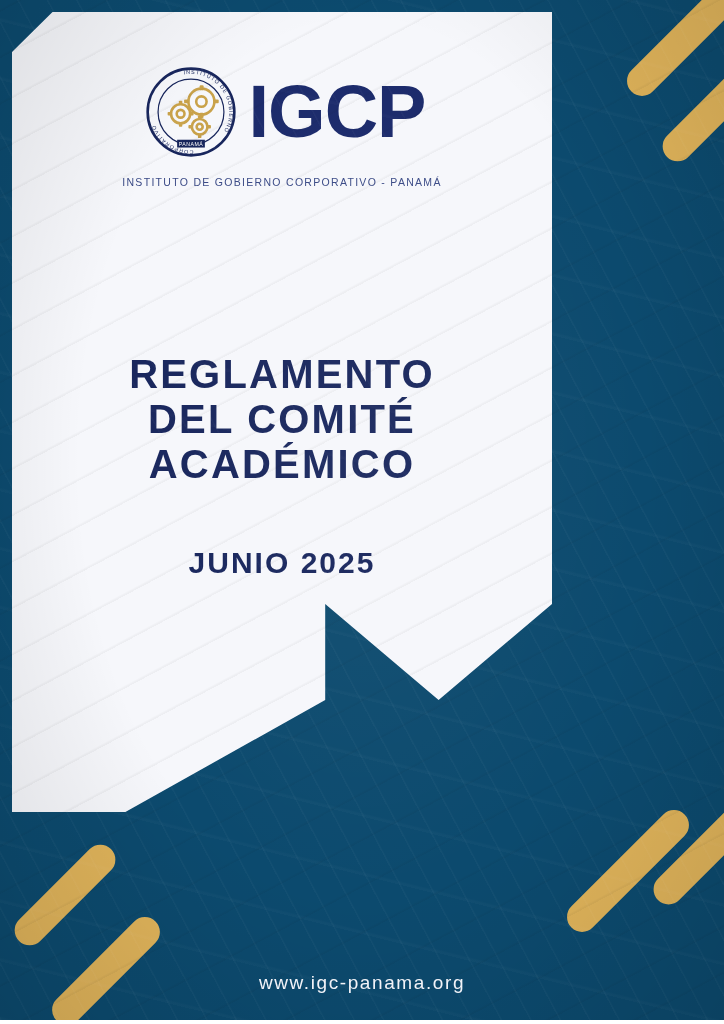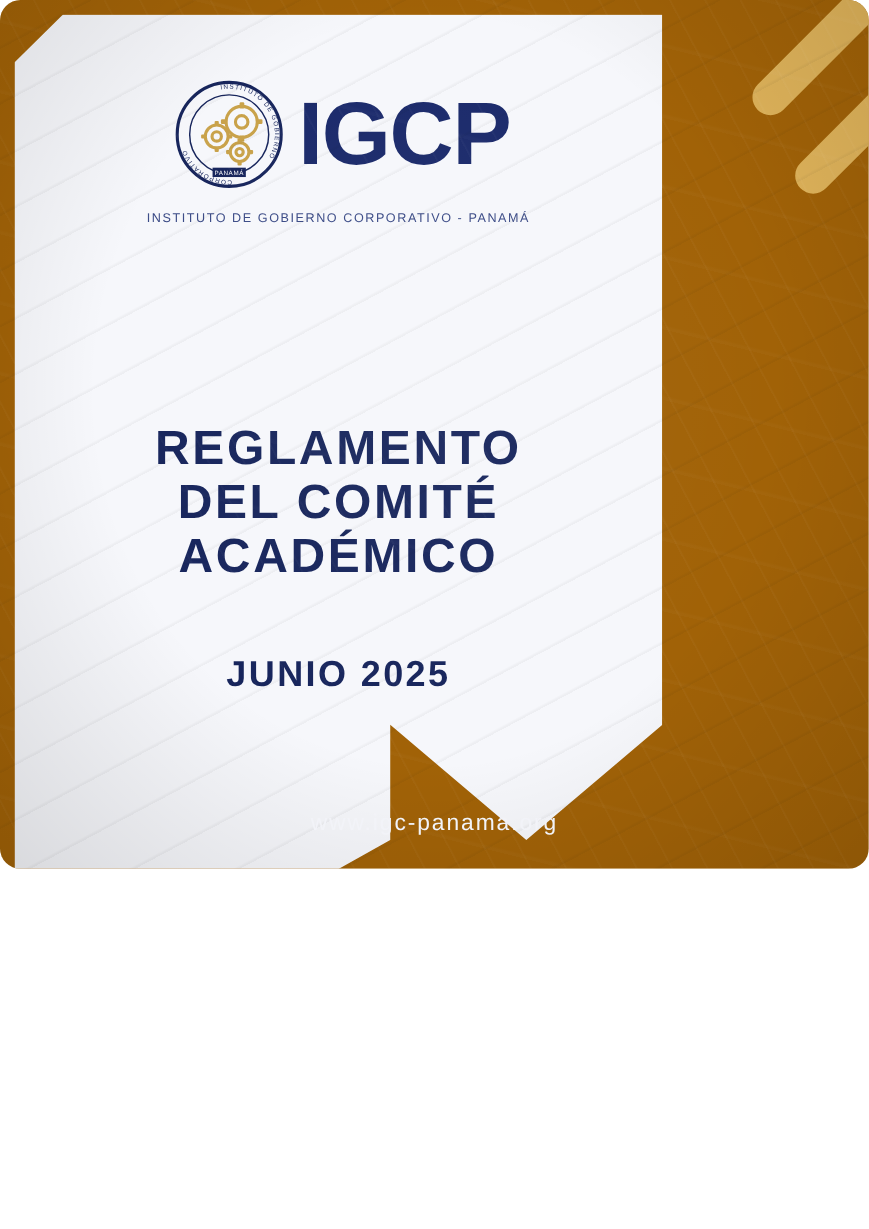--- a/index.html
+++ b/index.html
@@ -6,24 +6,23 @@
     margin: 0;
     padding: 0;
     background: #ffffff;
   }
   body {
     font-family: "Liberation Sans", sans-serif;
   }
   .page {
     position: relative;
     width: 724px;
-    height: 724px;
+    height: 1020px;
     overflow: hidden;
-    background: #a16207;
-    border-radius: 17px;
+    background: #0c4a6e;
   }
   
   .texture {
     position: absolute;
     inset: 0;
     background:
       repeating-linear-gradient(62deg, rgba(255,255,255,0.028) 0px, rgba(255,255,255,0.028) 1px, rgba(0,0,0,0) 2px, rgba(0,0,0,0) 26px),
       repeating-linear-gradient(-28deg, rgba(0,0,0,0.035) 0px, rgba(0,0,0,0.035) 1px, rgba(0,0,0,0) 3px, rgba(0,0,0,0) 41px),
       repeating-linear-gradient(14deg, rgba(255,255,255,0.02) 0px, rgba(255,255,255,0.02) 2px, rgba(0,0,0,0) 4px, rgba(0,0,0,0) 57px);
     pointer-events: none;

